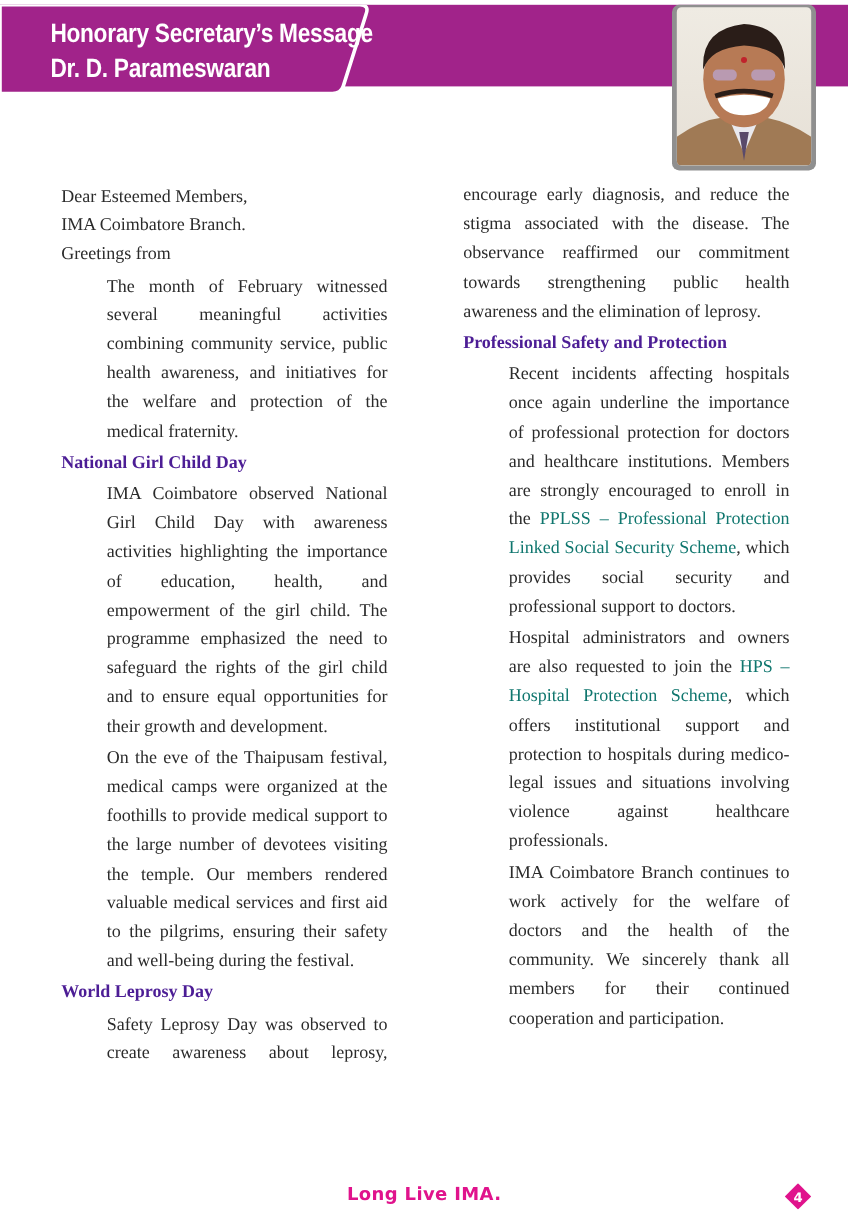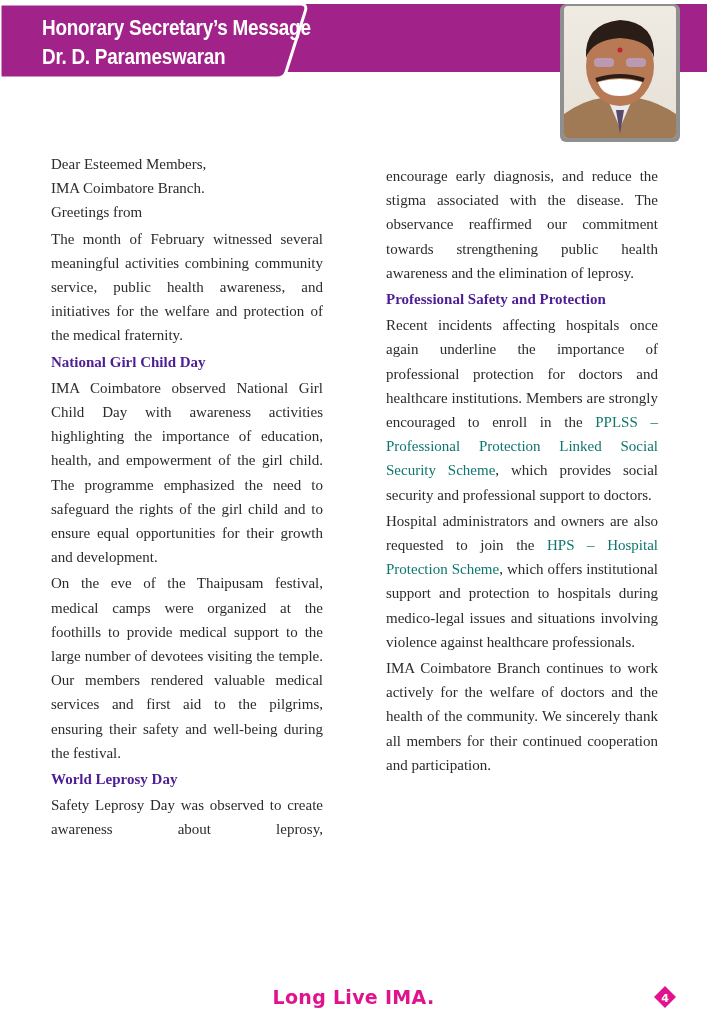--- a/index.html
+++ b/index.html
@@ -10,28 +10,28 @@
     .title-tab svg { position: absolute; left: 0; top: 0; }
     .title-text { position: absolute; left: 42px; top: 10px; color: #ffffff; font-family: "Liberation Sans", sans-serif; font-weight: bold; letter-spacing: -0.3px; transform: scaleX(0.86); transform-origin: left top; }
     .title-line1 { font-size: 22px; line-height: 28px; white-space: nowrap; }
     .title-line2 { font-size: 22px; line-height: 30px; white-space: nowrap; }
 
     .photo-frame { position: absolute; left: 560px; top: 4px; width: 120px; height: 138px; background: #8f8f8f; border-radius: 6px; }
     .photo { position: absolute; left: 4px; top: 2px; width: 112px; height: 132px; background: linear-gradient(#efebe3, #e6e0d6); border-radius: 4px; overflow: hidden; }
 
     .col { position: absolute; top: 152px; width: 272px; font-size: 15px; line-height: 24.2px; }
     .col-left { left: 51px; }
-    .col-right { left: 386px; top: 164px; }
+    .col-right { left: 386px; top: 151px; }
     .col p { margin: 0; text-align: justify; }
     .col p.last-justify { text-align-last: justify; }
     .col .heading { font-weight: bold; color: #4c1d95; margin-top: 2px; }
-    .col .para { margin-top: 2px; }
+    .col .para { margin-top: 2px; margin-left: 38px; }
     b { font-weight: normal; color: #0f766e; }
 
-    .footer { position: absolute; left: 0; top: 986px; width: 707px; text-align: center; font-family: "DejaVu Sans", sans-serif; font-weight: bold; color: #e0138c; font-size: 19px; letter-spacing: 0.3px; }
+    .footer { position: absolute; left: 0; top: 986px; width: 707px; text-align: center; font-family: "DejaVu Sans", sans-serif; font-weight: bold; color: #e0138c; font-size: 15px; letter-spacing: 0.3px; }
     .page-num { position: absolute; left: 654px; top: 986px; width: 22px; height: 22px; }
   </style>
 </head>
 <body>
 
 <div class="banner"></div>
 
 <div class="title-tab">
   <svg width="310" height="80" viewBox="0 0 310 80">
     <path d="M0 0 H300 Q308 0 305 8 L286 68 Q284 74 277 74 H0 Z" fill="#a1238a" stroke="#ffffff" stroke-width="3"></path>

